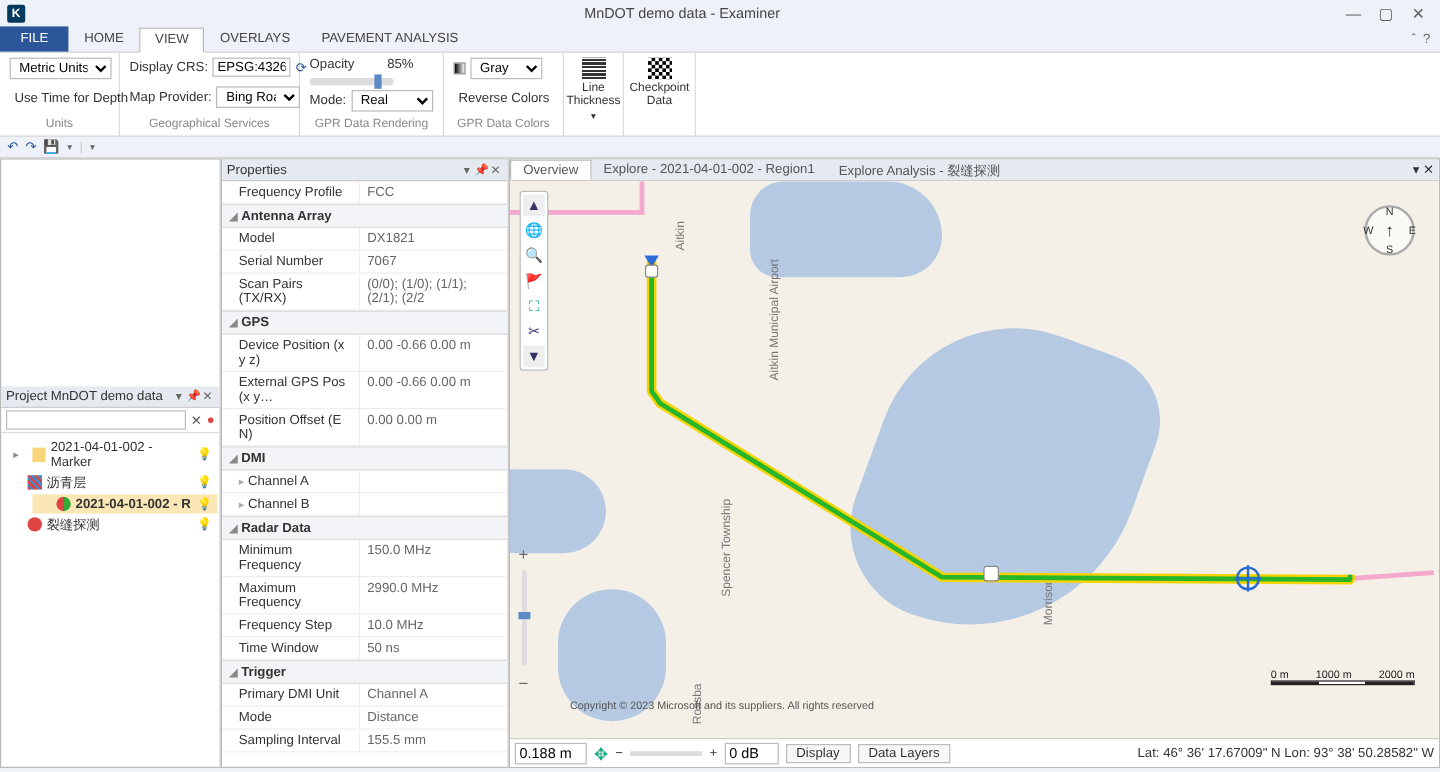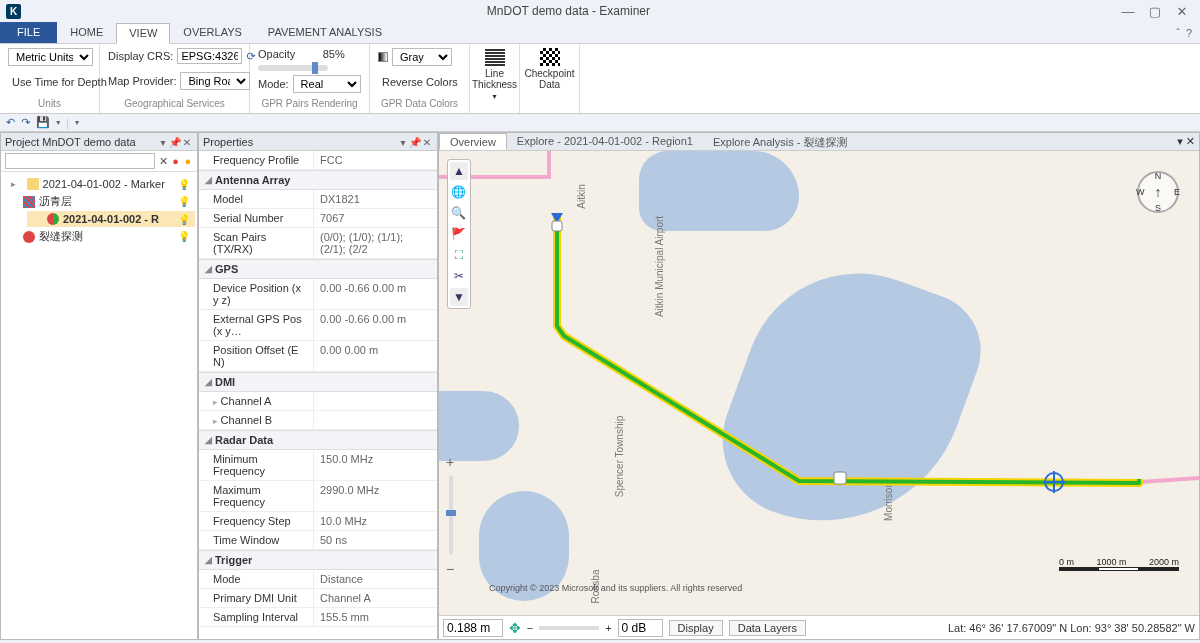--- a/index.html
+++ b/index.html
@@ -23,21 +23,21 @@
 .opac-slider .thumb{ position:absolute; right:10px; top:-3px; width:6px;height:12px; background:#5b8ac7;}
 .ribicon-lg { width: 38px; text-align:center; display:flex; flex-direction:column; align-items:center; gap:2px; font-size:10px; color:#333;}
 .ribicon-lg .ic { width:20px; height:18px; background:#333; }
 .qat { height: 18px; background: #eef2f8; border-bottom: 1px solid #ccc; display:flex; align-items:center; gap:6px; padding:0 6px; font-size:11px; color:#2b579a;}
 .workspace { display: flex; height: 508px; }
 .panel { border: 1px solid #bbb; background: #fff; display:flex; flex-direction:column; }
 .panel-header { background: #e5eaf0; height: 18px; display:flex; align-items:center; padding:0 4px; font-size:11px; border-bottom:1px solid #ccc;}
 .panel-header .sp { flex:1; }
 .panel-header .btns span { display:inline-block; width:12px; text-align:center; color:#666; font-size:10px;}
 
-.proj { width: 198px; }
+.proj { width: 184px; justify-content: center; }
 .proj-toolbar { display:flex; align-items:center; gap:4px; padding:2px 4px; border-bottom:1px solid #ddd;}
 .proj-toolbar input { flex:1; border:1px solid #bbb; height:16px; font-size:11px; padding:0 3px;}
 .proj-toolbar .ic { width:12px; height:12px; font-size:11px; color:#555;}
 .tree { padding: 4px 2px; }
 .tree-item { display:flex; align-items:center; gap:4px; padding: 2px 4px 2px 20px; font-size:11px;}
 .tree-item.sel { background:#fbe6b6;margin-left:24px;}
 .tree-item .bulb { margin-left:auto; color:#f5c400; font-size:10px;}
 .tree-item .bulb.dim { color:#ccc;}
 .tree-item .ic { width:12px;height:12px; display:inline-block;}
 .ic-folder{background:#f9d57a;}
@@ -133,21 +133,21 @@
     <div class="ribrow"><span>Opacity</span>&nbsp;<span style="flex:1;text-align:center">85%</span></div>
     <div class="ribrow">
         <span class="opac-slider">
           <span class="thumb"></span>
         </span>
       </div>
     <div class="ribrow">
         <span>Mode:</span>
         <select class="ctrl" style="width:70px"><option>Real</option></select>
       </div>
-    <div class="grp-label">GPR Pairs Rendering</div>
+    <div class="grp-label">GPR Data Rendering</div>
   </div>
   <div class="ribgrp" style="width:100px">
     <div class="ribrow">
         <span style="display:inline-block;width:10px;height:10px;background:linear-gradient(90deg,#000,#fff);border:1px solid #888;"></span>
         <select class="ctrl" style="width:60px"><option>Gray</option></select>
       </div>
     <div class="ribrow">
         <span class="chk-sm"></span>
         <span>Reverse Colors</span>
       </div>
@@ -286,26 +286,26 @@
         </div>
       <div class="prop-row">
           <div class="k">Time Window</div>
           <div class="v">50 ns</div>
         </div>
       <div class="prop-sec">
           <span class="arr">◢</span>
           <span>Trigger</span>
         </div>
       <div class="prop-row">
+          <div class="k">Primary DMI Unit</div>
+          <div class="v">Channel A</div>
+        </div>
+      <div class="prop-row">
           <div class="k">Mode</div>
           <div class="v">Distance</div>
-        </div>
-      <div class="prop-row">
-          <div class="k">Primary DMI Unit</div>
-          <div class="v">Channel A</div>
         </div>
       <div class="prop-row">
           <div class="k">Sampling Interval</div>
           <div class="v">155.5 mm</div>
         </div>
 
     </div>
   </div>
 
   <div class="panel maparea">

